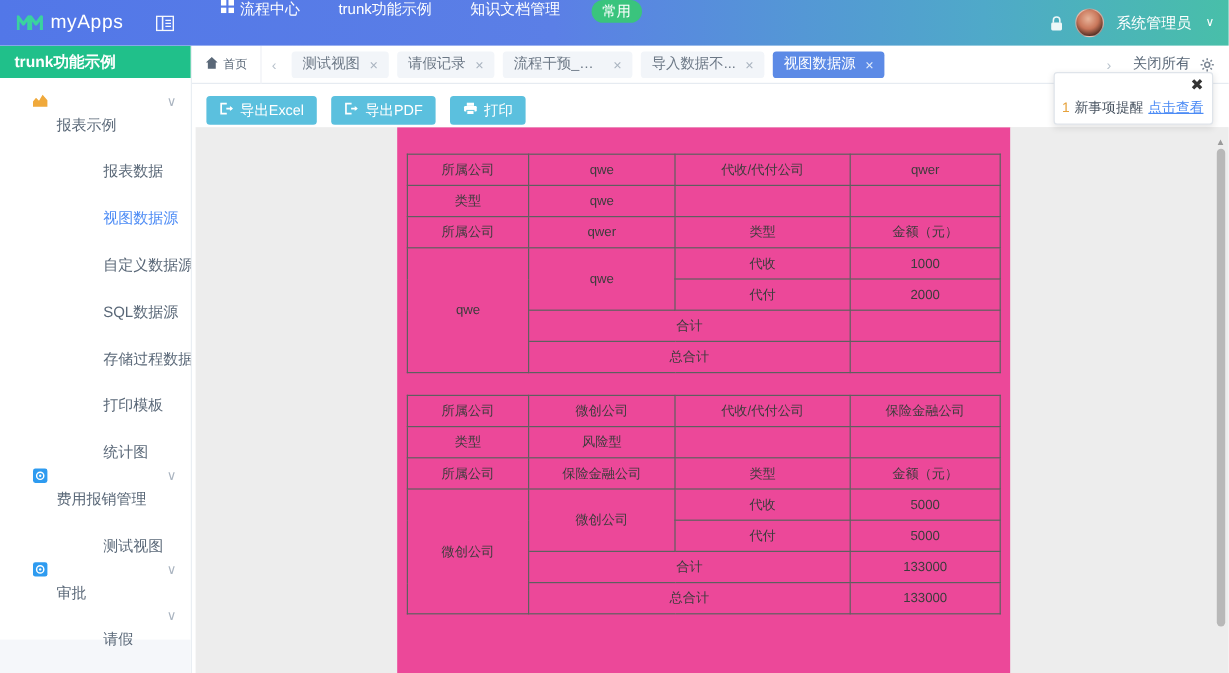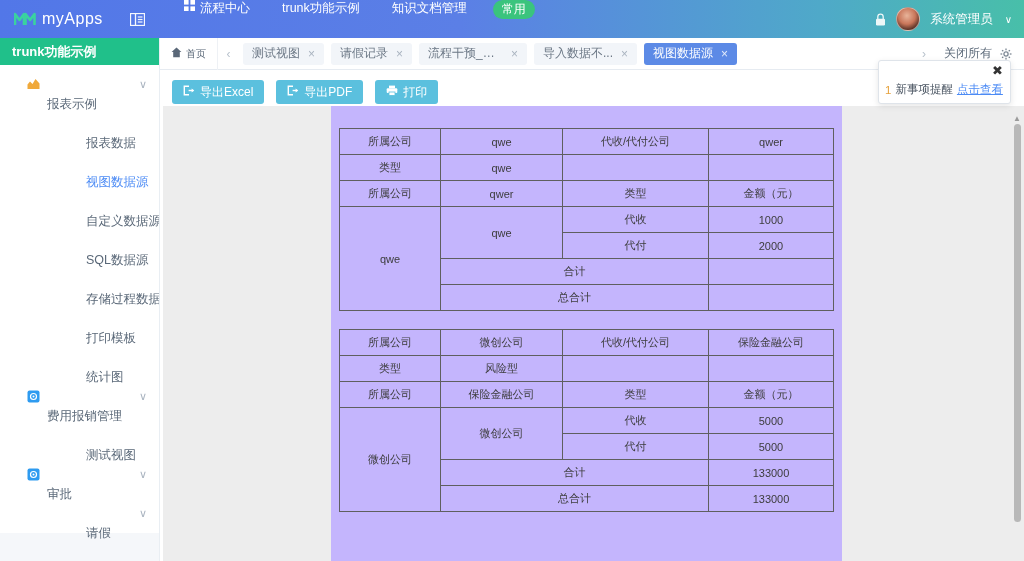--- a/index.html
+++ b/index.html
@@ -136,21 +136,21 @@
     white-space: nowrap;
   }
   .tbtn svg { flex: none; }
 
   .report-wrap {
     position: absolute; left: 3px; top: 36px; width: 861px; height: 455px;
     background: #ededed; overflow: hidden;
   }
   .report-page {
     position: absolute; left: 168px; top: 0; width: 511px; min-height: 455px;
-    background: #c4b5fd; padding: 22px 8px 0 8px;
+    background: #ec4899; padding: 22px 8px 0 8px;
   }
   
   .right-blank {
     position: absolute; left: 679px; top: 0; width: 182px; height: 455px; background: #ededed;
   }
   .vscroll {
     position: absolute; right: 3px; top: 18px; width: 7px; height: 430px;
     background: transparent;
   }
   .vscroll-thumb { width: 7px; height: 398px; background: #b8b8b8; border-radius: 4px; }

